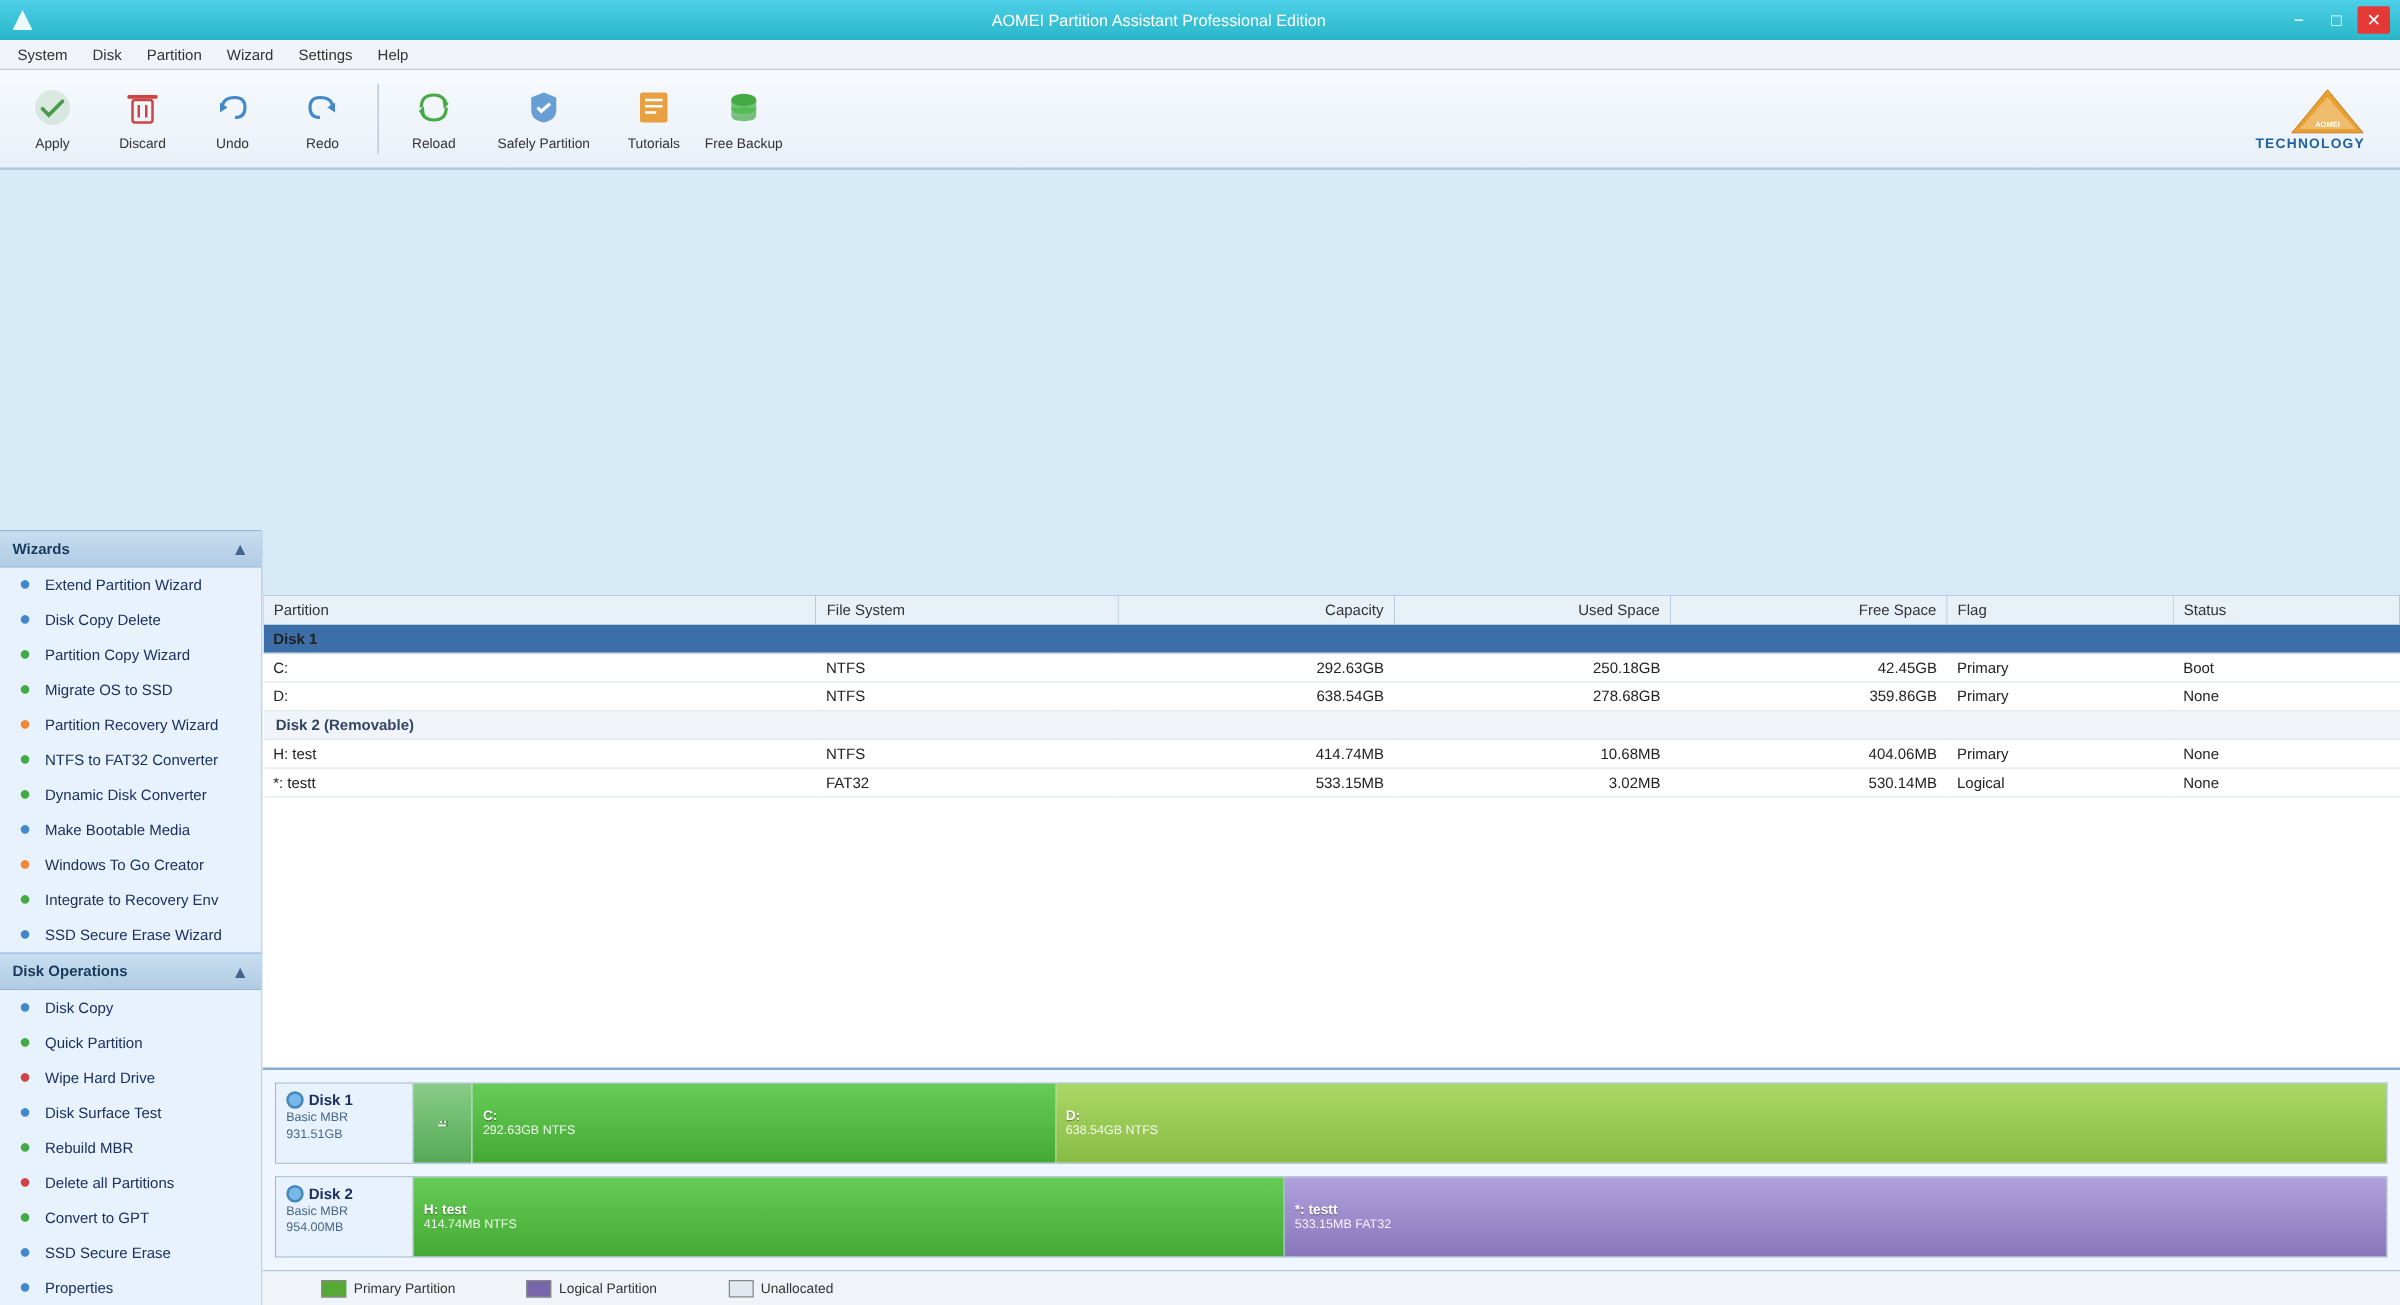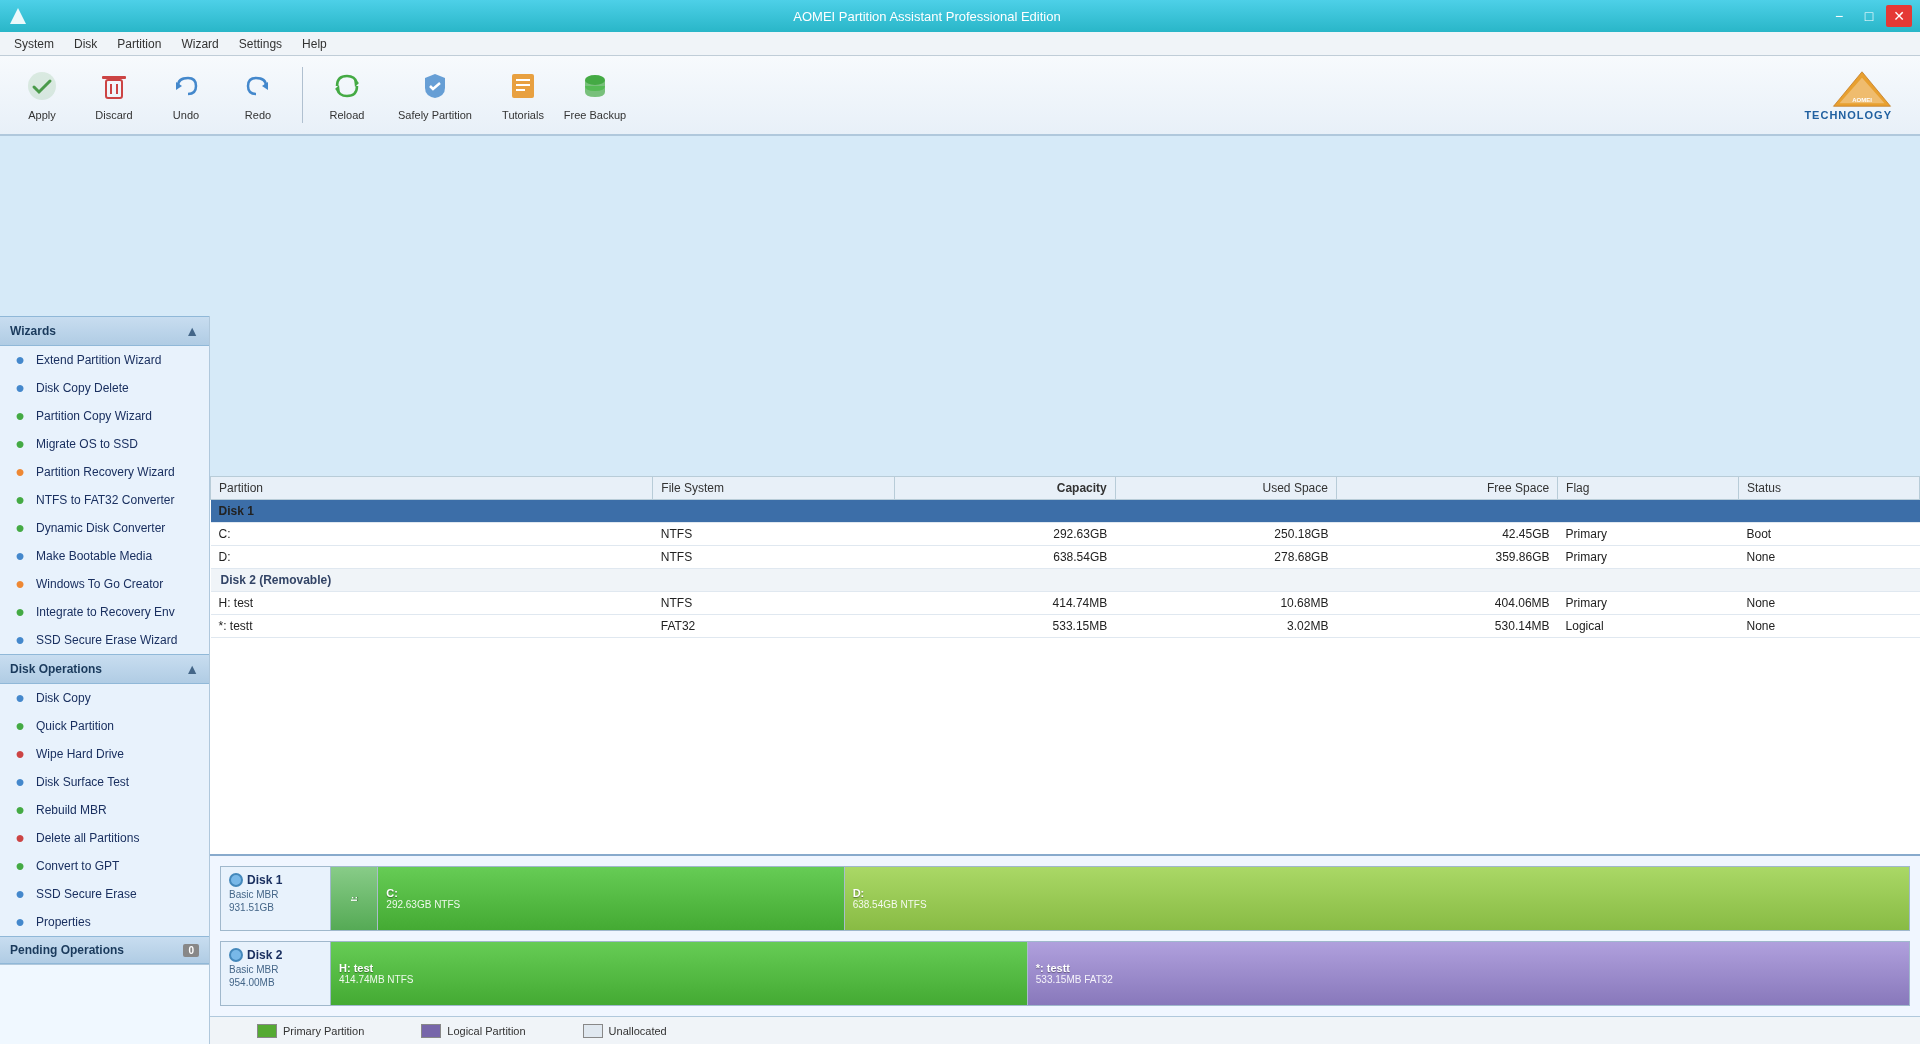--- a/index.html
+++ b/index.html
@@ -495,39 +495,32 @@
     </div>
     <div class="sidebar-item">
       <span class="sidebar-item-icon" style="color:#4488cc;">●</span>
       <span>SSD Secure Erase</span>
     </div>
     <div class="sidebar-item">
       <span class="sidebar-item-icon" style="color:#4488cc;">●</span>
       <span>Properties</span>
     </div>
 
-    <div class="pending-section">
-      <div class="sidebar-section-header">
-        <span>Pending Operations</span>
-        <span class="pending-count-badge">0</span>
-      </div>
-      <div class="pending-area"></div>
-    </div>
 
   </div>
 
   <div class="content-area">
 
     <div class="table-section">
       <table class="partition-table">
         <thead>
           <tr>
             <th style="width:220px;">Partition</th>
             <th style="width:120px;">File System</th>
-            <th class="right" style="width:110px;font-weight:bold;">Capacity</th>
+            <th class="right" style="width:110px;">Capacity</th>
             <th class="right" style="width:110px;">Used Space</th>
             <th class="right" style="width:110px;">Free Space</th>
             <th style="width:90px;">Flag</th>
             <th style="width:90px;">Status</th>
           </tr>
         </thead>
         <tbody>
 
           <tr class="disk-header-row">
             <td colspan="7">Disk 1</td>

